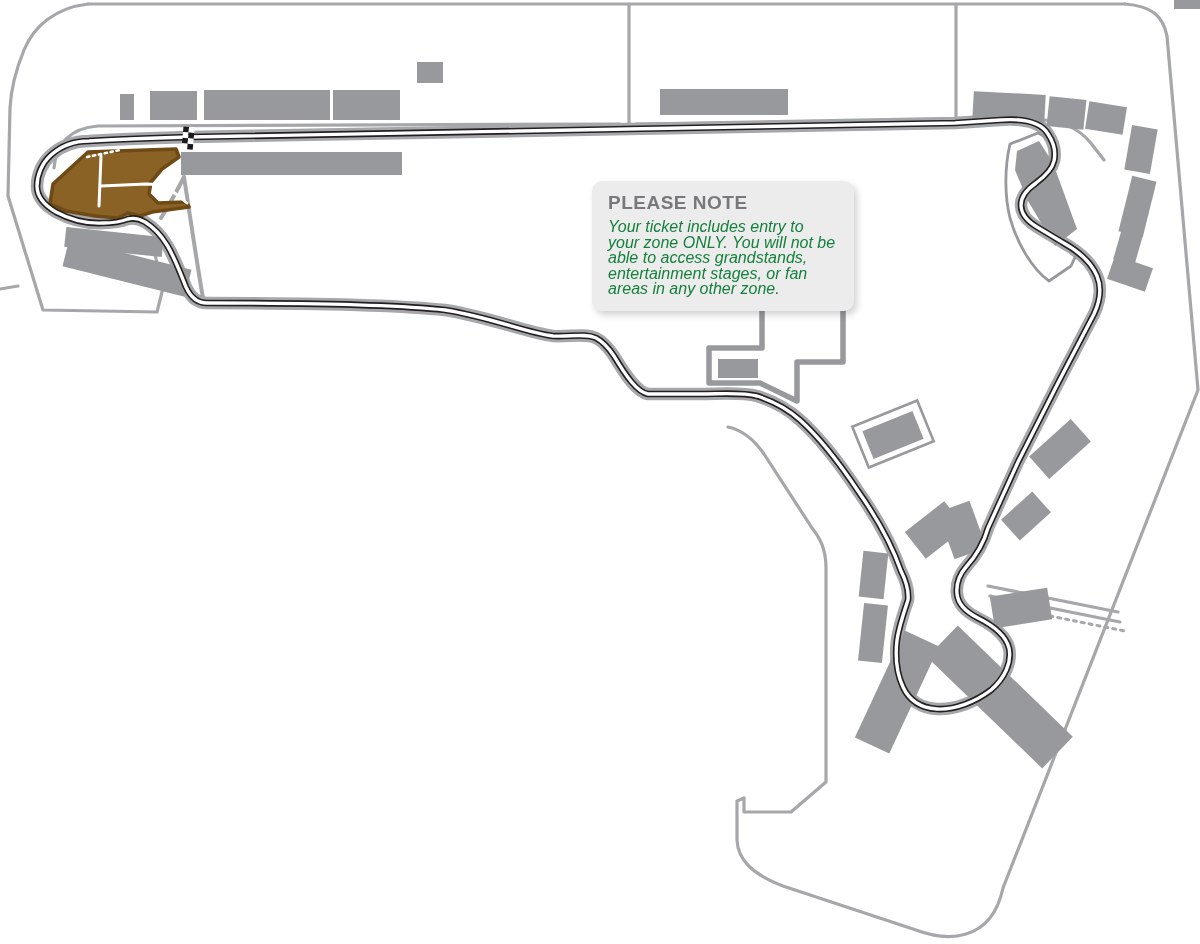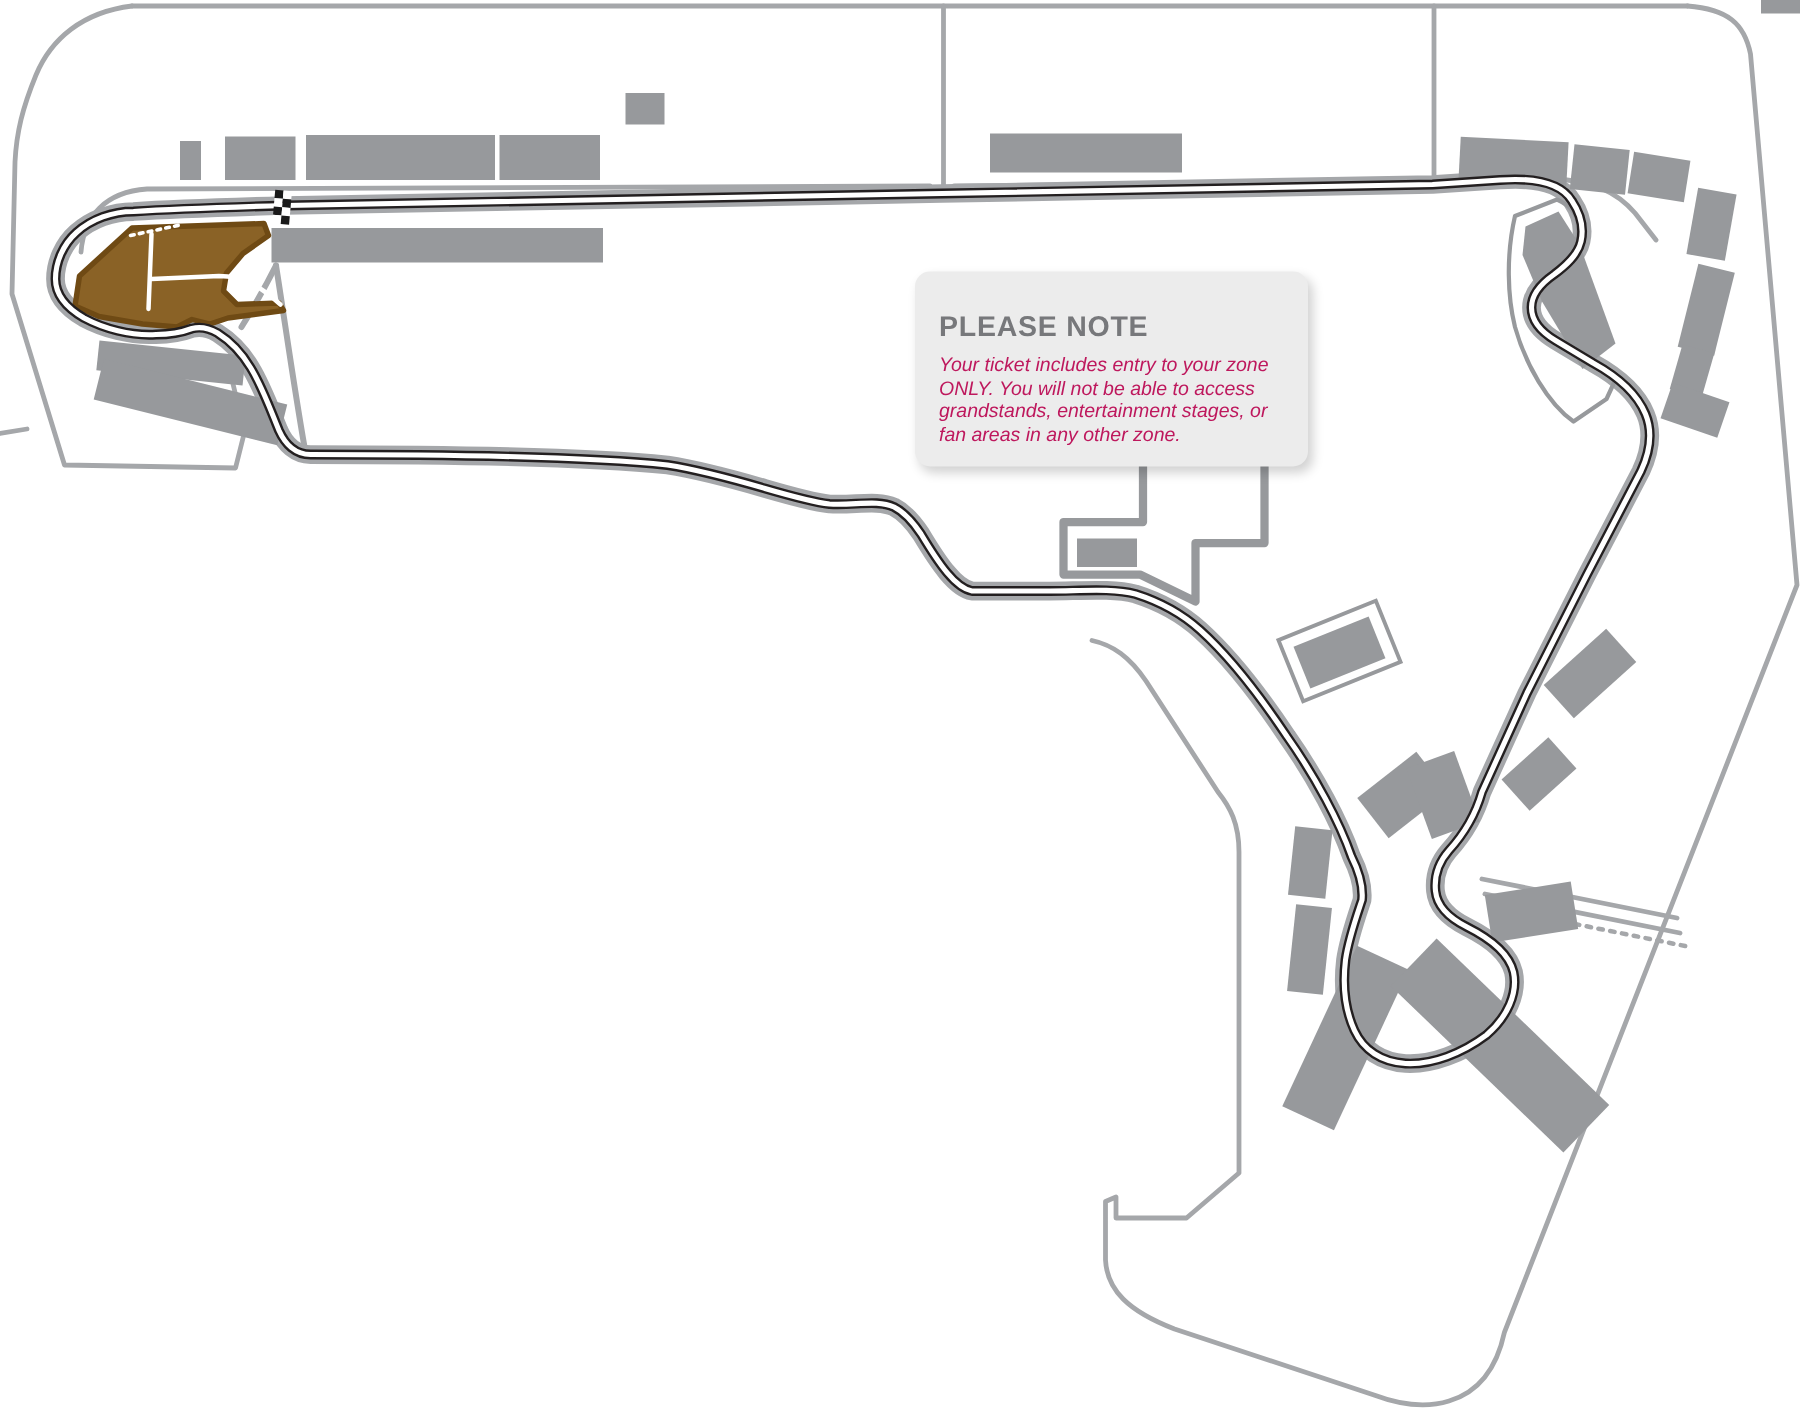--- a/index.html
+++ b/index.html
@@ -1,30 +1,30 @@
 <!DOCTYPE html>
 <html><head>
 <meta charset="utf-8">
 <style>
   html,body{margin:0;padding:0;background:#ffffff;}
   body{width:1200px;height:944px;overflow:hidden;font-family:"Liberation Sans",sans-serif;}
   .stage{position:relative;width:1200px;height:944px;}
   .stage svg{position:absolute;left:0;top:0;}
   .note{
-    position:absolute;left:610px;top:181px;width:262px;box-sizing:border-box;
-    background:#ececec;border-radius:10px;padding:27px 16px 14px 16px;
+    position:absolute;left:592px;top:181px;width:262px;box-sizing:border-box;
+    background:#ececec;border-radius:10px;padding:11px 16px 14px 16px;
     box-shadow:3px 4px 7px rgba(0,0,0,0.18);
   }
   .note-title{
     font-family:"Liberation Sans",sans-serif;font-weight:bold;font-size:19px;
     letter-spacing:.5px;color:#77787b;margin-bottom:5px;
   }
   .note-body{
-    font-family:"Liberation Sans",sans-serif;font-style:italic;font-size:13px;
-    line-height:15.5px;color:#be185d;
+    font-family:"Liberation Sans",sans-serif;font-style:italic;font-size:16px;
+    line-height:15.5px;color:#15803d;
   }
 </style>
 </head>
 <body>
 
 <div class="stage">
   <svg id="map-svg" width="1200" height="944" viewBox="0 0 1200 944">
     <g id="g-boundaries">
         <path fill="none" stroke-linecap="round" stroke-linejoin="round" d="M88,4 L1125,4" stroke="#a5a7aa" stroke-width="3.2"></path>
         <path fill="none" stroke-linecap="round" stroke-linejoin="round" d="M629,4 L629,124" stroke="#a5a7aa" stroke-width="3.2"></path>

